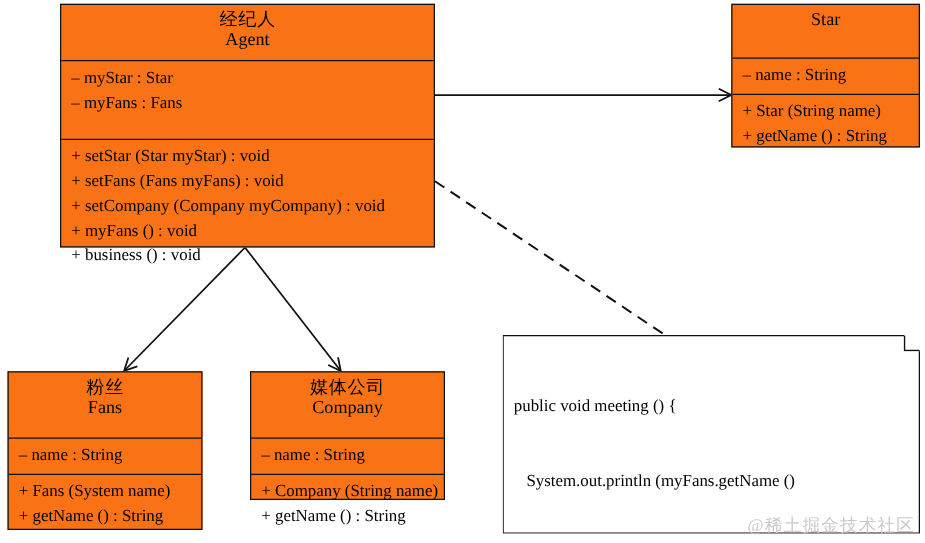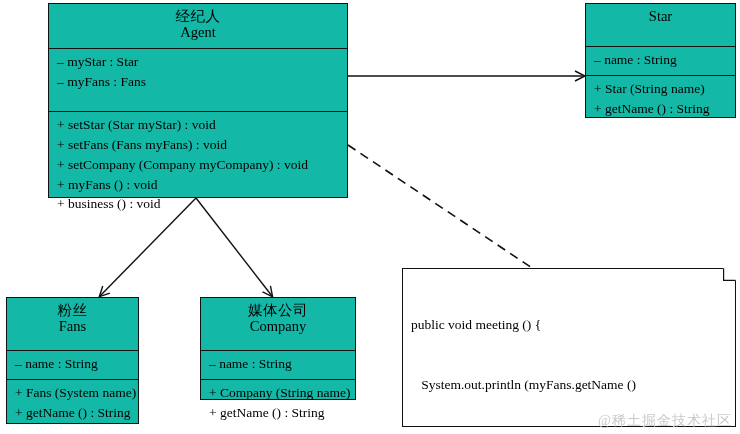--- a/index.html
+++ b/index.html
@@ -21,21 +21,21 @@
     left: 0;
     top: 0;
     width: 740px;
     height: 434px;
     pointer-events: none;
   }
   .umlbox {
     position: absolute;
     box-sizing: border-box;
     border: 1.5px solid #111111;
-    background: #14b8a6;
+    background: #f97316;
   }
   .compartment {
     box-sizing: border-box;
     padding: 3px 8px 4px 8px;
   }
   .compartment.divider {
     border-top: 1.5px solid #111111;
   }
   .cls-title {
     text-align: center;
@@ -147,21 +147,21 @@
     </div>
     <div class="compartment divider" style="height:29px;">
       <div class="member">– name : String</div>
     </div>
     <div class="compartment divider">
       <div class="member">+ Star (String name)</div>
       <div class="member">+ getName () : String</div>
     </div>
   </div>
 
-  <div class="umlbox" id="box-fans" style="left:6px; top:297px; width:133px; height:127px;">
+  <div class="umlbox" id="box-fans" style="left:6px; top:297px; width:156px; height:127px;">
     <div class="compartment cls-title" style="height:52px;">
       <div class="cn">粉丝</div>
       <div class="en">Fans</div>
     </div>
     <div class="compartment divider" style="height:29px;">
       <div class="member">– name : String</div>
     </div>
     <div class="compartment divider">
       <div class="member">+ Fans (System name)</div>
       <div class="member">+ getName () : String</div>

